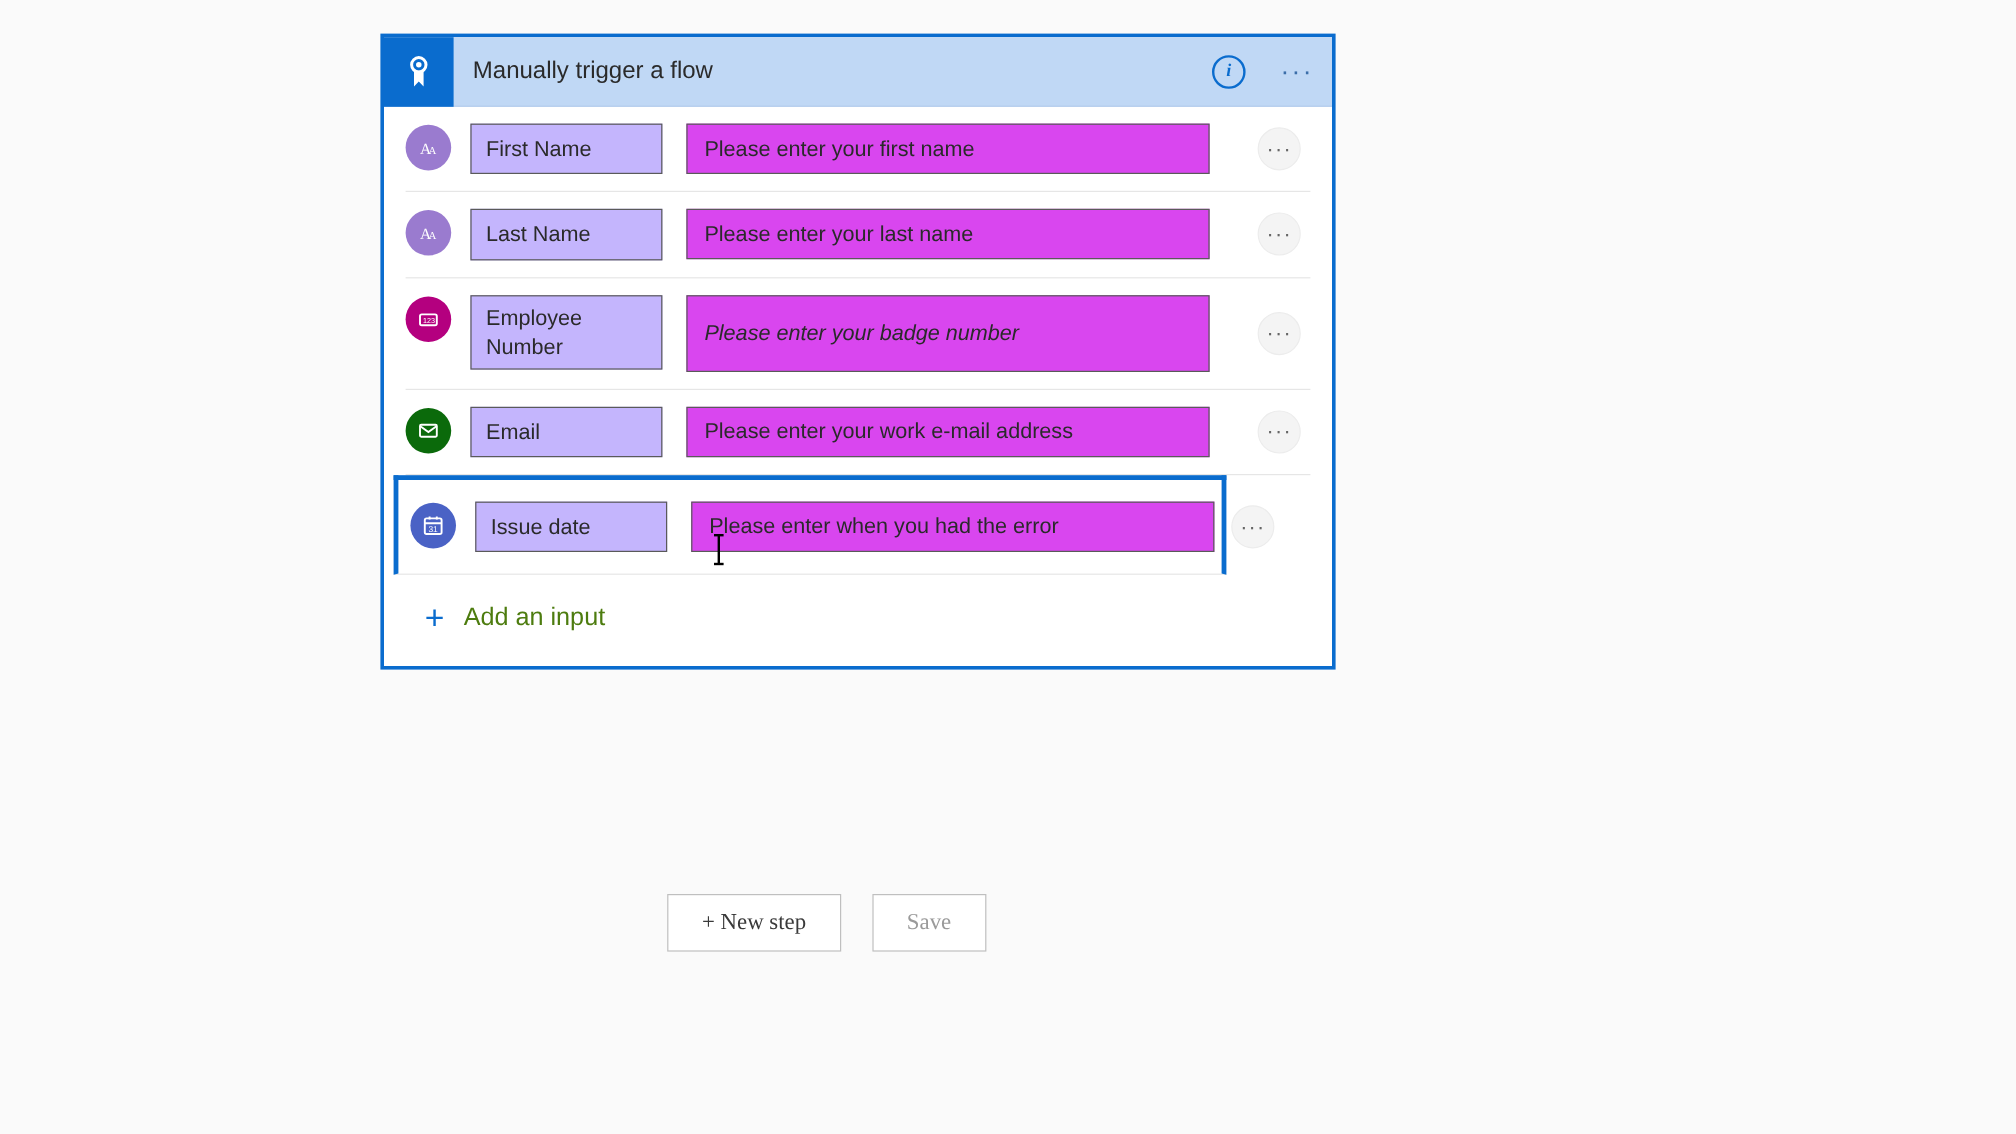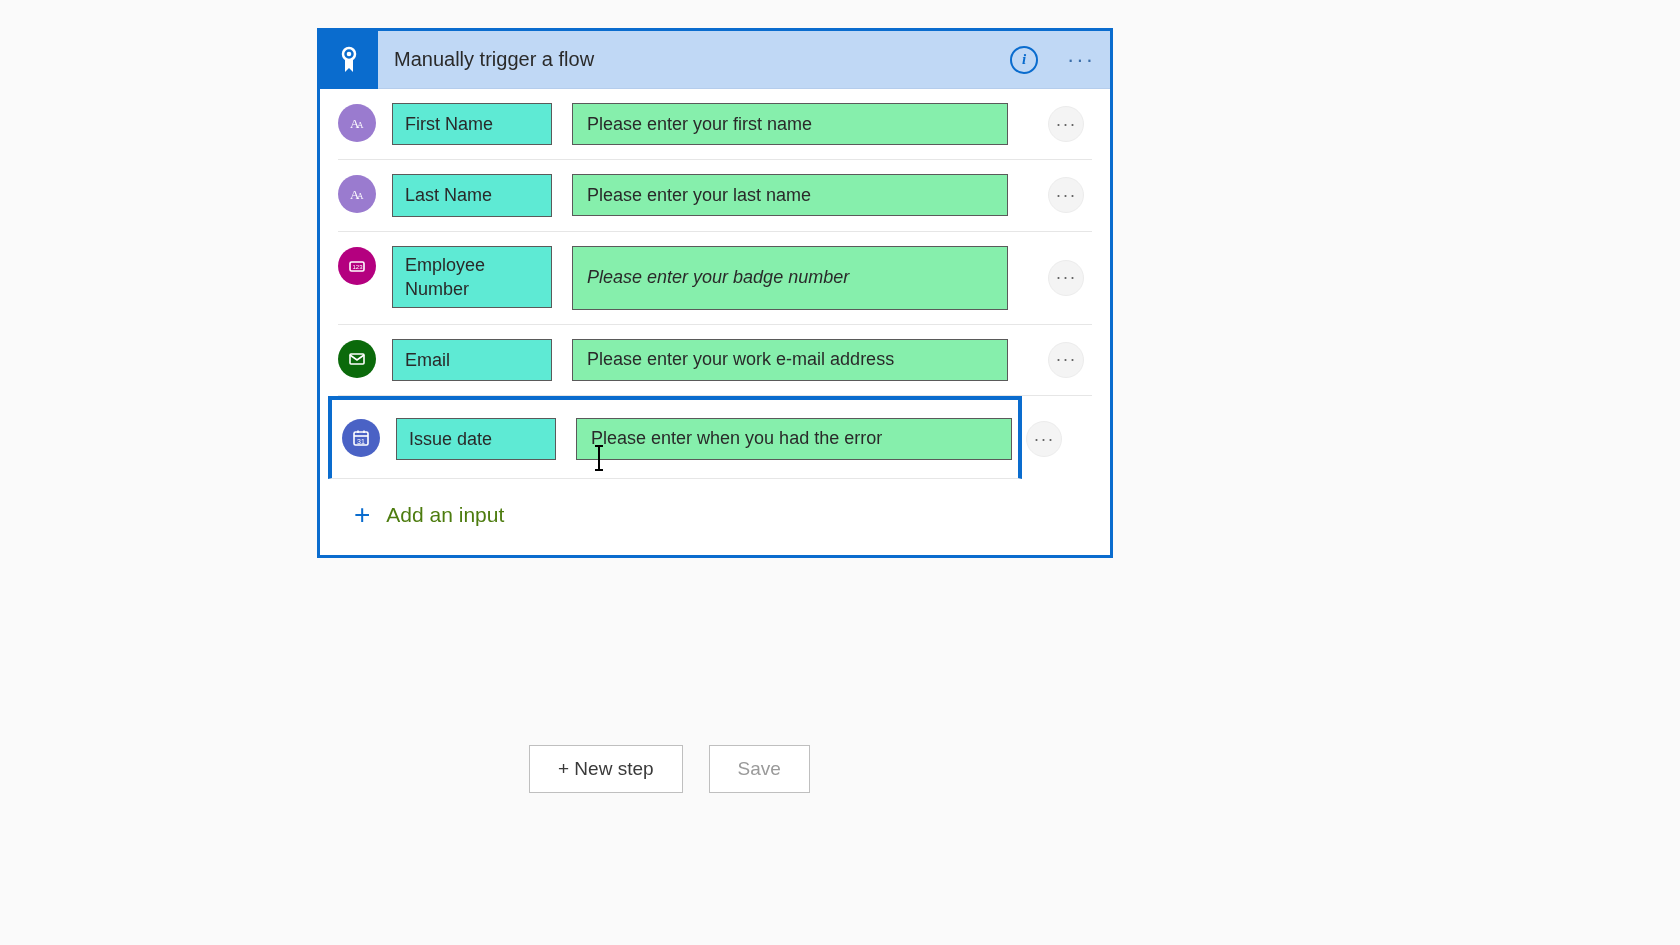--- a/index.html
+++ b/index.html
@@ -94,34 +94,34 @@
   .ic-mail { background: #0b6a0b; }
   .ic-date { background: #4a62c5; }
   .name-field {
     width: 160px;
     min-height: 42px;
     border: 1px solid #5a5a5a;
     padding: 8px 12px;
     font-size: 18px;
     color: #2a2a2a;
     margin-right: 20px;
-    background: #5eead4;
+    background: #c4b5fd;
     display: flex;
     align-items: center;
     line-height: 1.35;
   }
   .name-field.multi { flex-direction: column; align-items: flex-start; justify-content: center; padding-top:6px; padding-bottom:6px;}
   .desc-field {
     width: 436px;
     min-height: 42px;
     border: 1px solid #5a5a5a;
     padding: 8px 14px;
     font-size: 18px;
     color: #2a2a2a;
-    background: #86efac;
+    background: #d946ef;
   }
   .desc-field.tall { min-height: 64px; font-style: italic; }
   .row-more {
     width: 36px;
     height: 36px;
     border-radius: 50%;
     background: #f4f4f4;
     border: 1px solid #ececec;
     display: flex;
     align-items: center;
@@ -157,24 +157,25 @@
     font-weight: 300;
     margin-right: 16px;
     line-height: 1;
   }
   .add-label {
     font-size: 21px;
     color: #4d7c0f;
   }
   .footer-buttons {
     position: absolute;
-    left: 529px;
+    left: 556px;
     top: 745px;
     display: flex;
     gap: 26px;
+    font-family: Liberation Serif, serif;
   }
   .footer-btn {
     height: 48px;
     padding: 0 28px;
     border: 1px solid #bfbfbf;
     background: #fff;
     font-size: 19px;
     color: #3a3a3a;
     display: flex;
     align-items: center;

